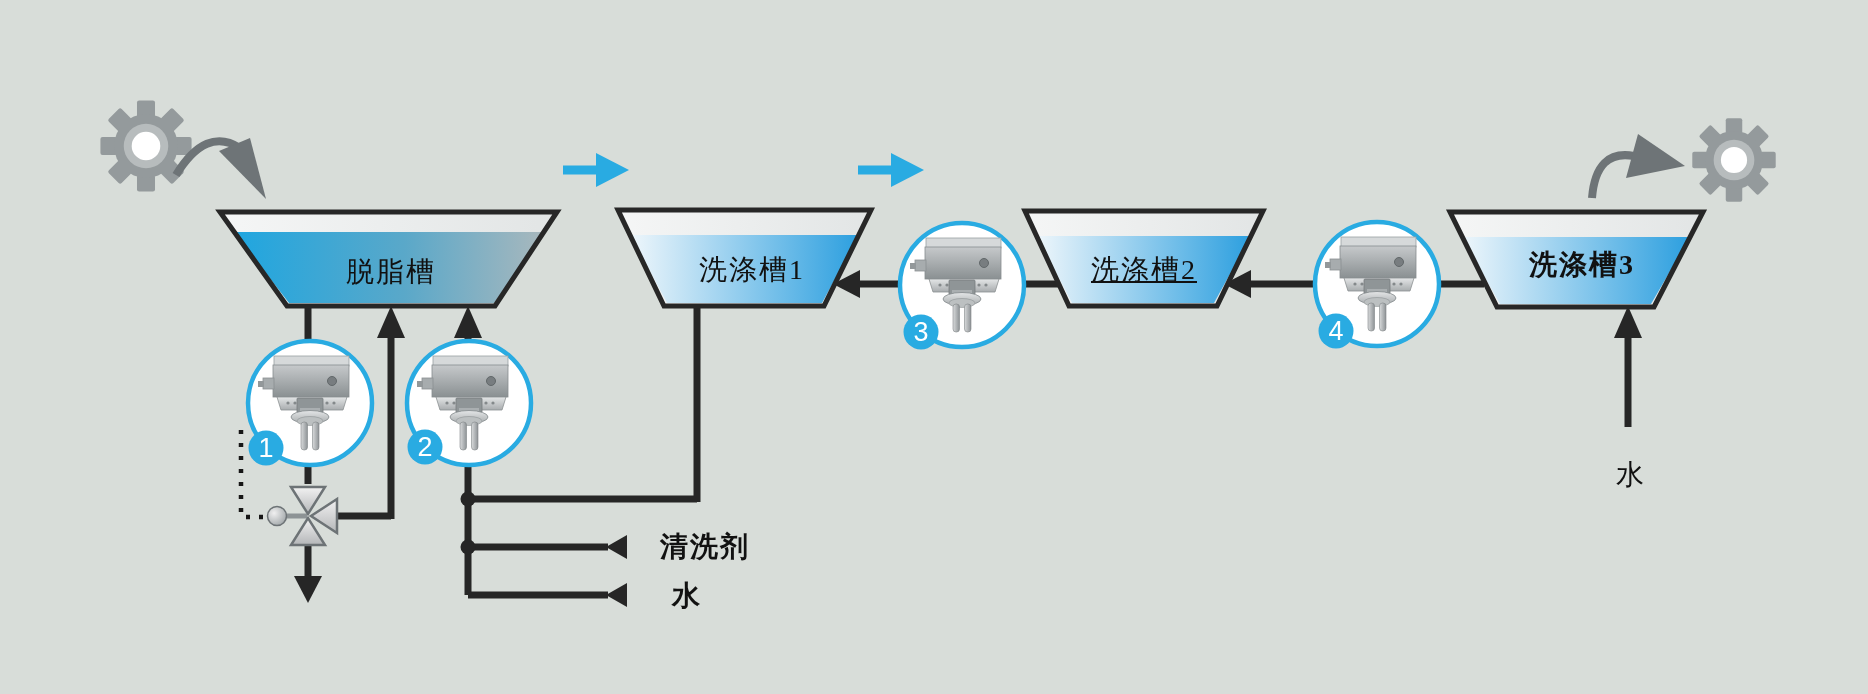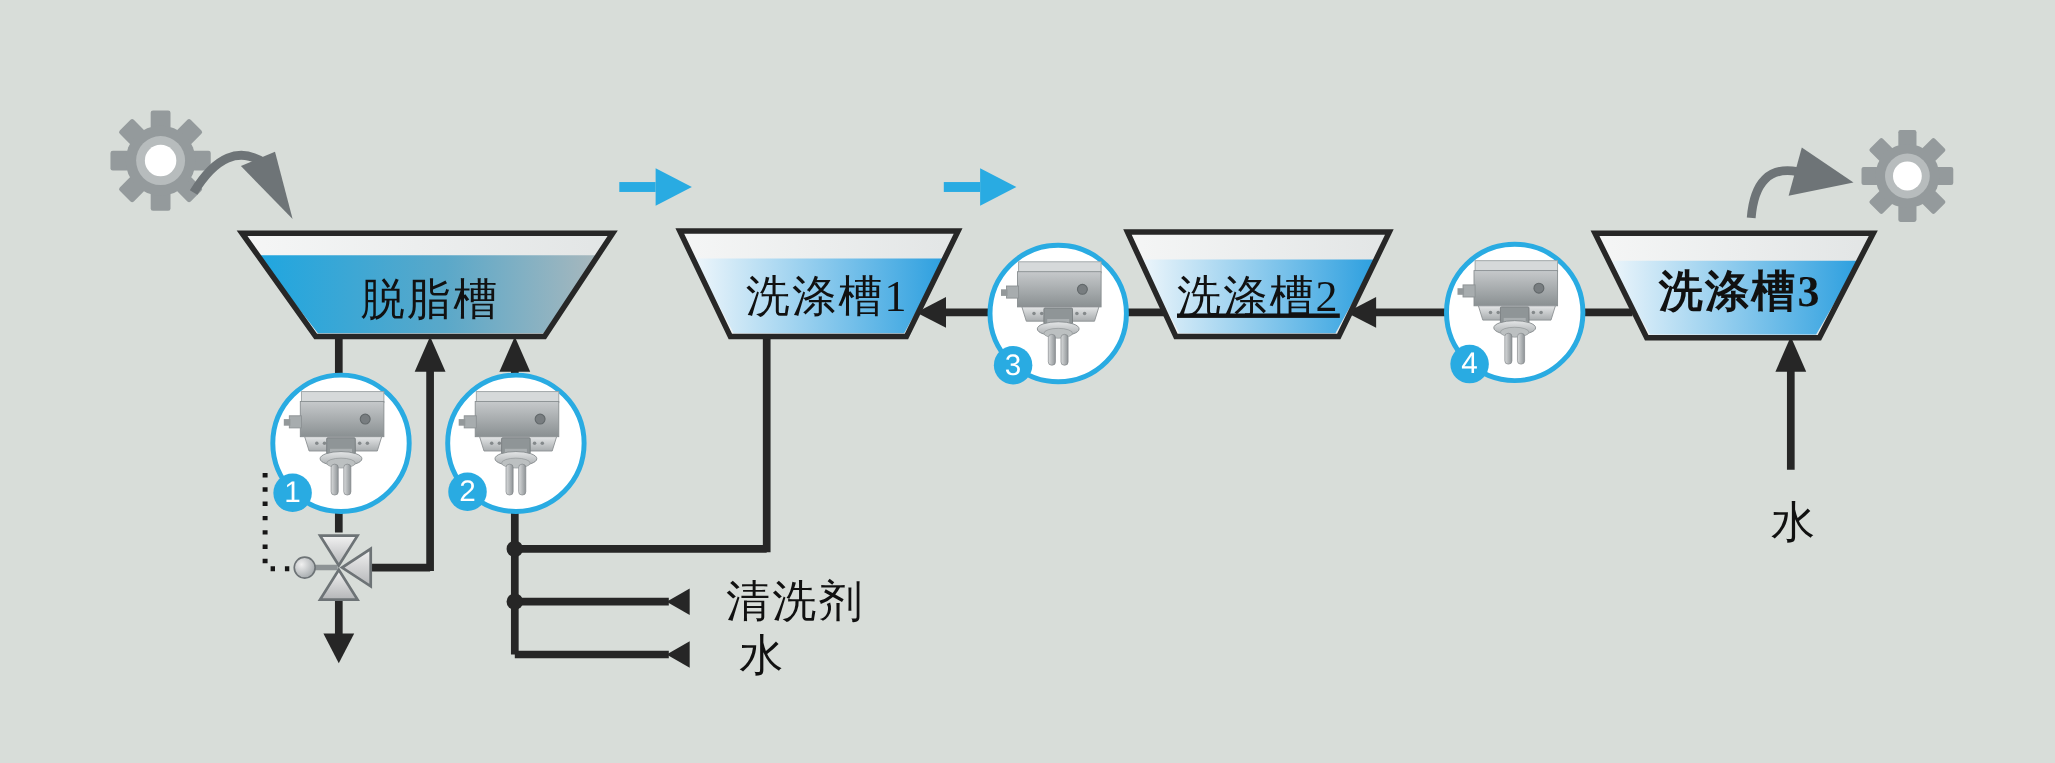--- a/index.html
+++ b/index.html
@@ -1,22 +1,22 @@
 <!DOCTYPE html>
 <html><head>
 <meta charset="utf-8">
 <style>
   html,body{margin:0;padding:0;}
   body{background:#d8ddd9;font-family:"Liberation Sans",sans-serif;}
   .stage{position:relative;width:1868px;height:694px;background:#d8ddd9;overflow:hidden;}
   .stage svg{position:absolute;left:0;top:0;}
   .label{position:absolute;color:#111;font-family:"Liberation Serif","DejaVu Serif",serif;
-         font-size:40px;letter-spacing:2px;white-space:nowrap;line-height:1;}
+         font-size:28px;letter-spacing:2px;white-space:nowrap;line-height:1;}
   .label.centered{transform:translate(-50%,-50%);}
-  .label.vcenter{transform:translateY(-50%);}
+  .label.vcenter{transform:translateY(-50%);font-weight:bold;}
   .badge{position:absolute;width:35px;height:35px;border-radius:50%;background:#29abe2;
          color:#fff;display:flex;align-items:center;justify-content:center;
          font-size:27px;font-weight:400;font-family:"Liberation Sans",sans-serif;
          transform:translate(-50%,-50%);}
 </style>
 </head>
 <body>
 
 <div class="stage">
 

